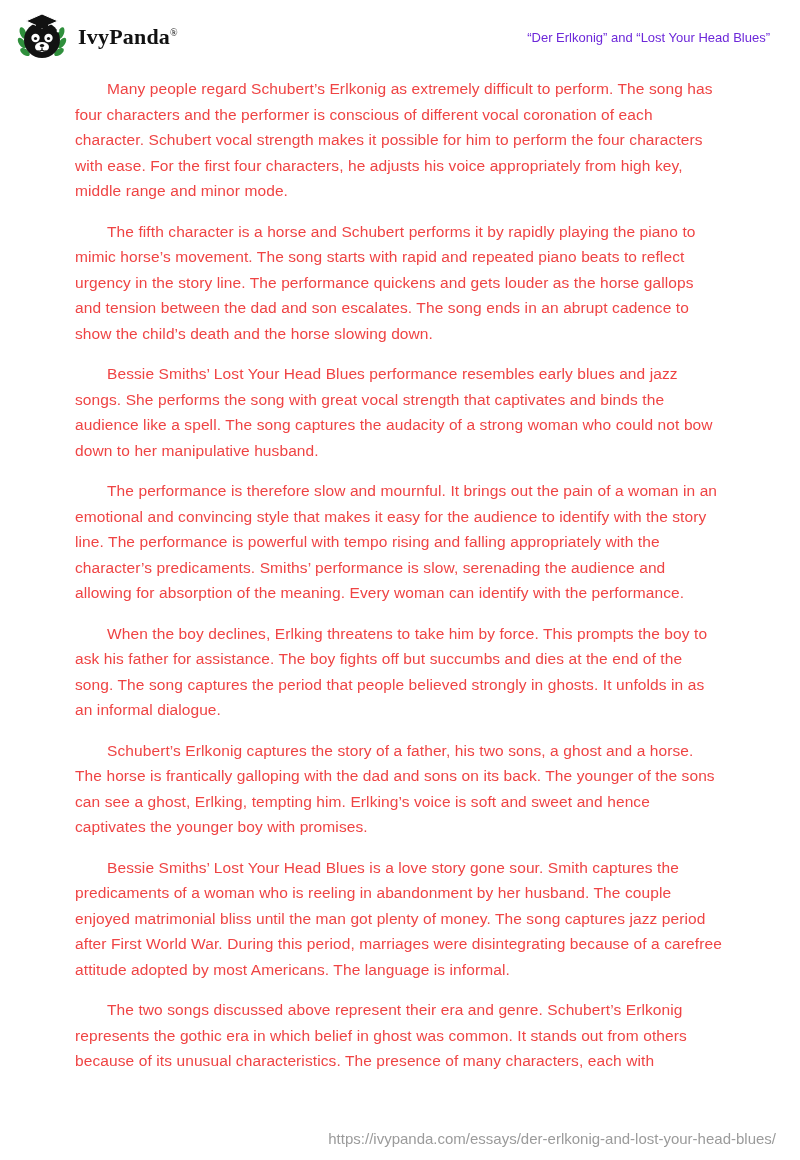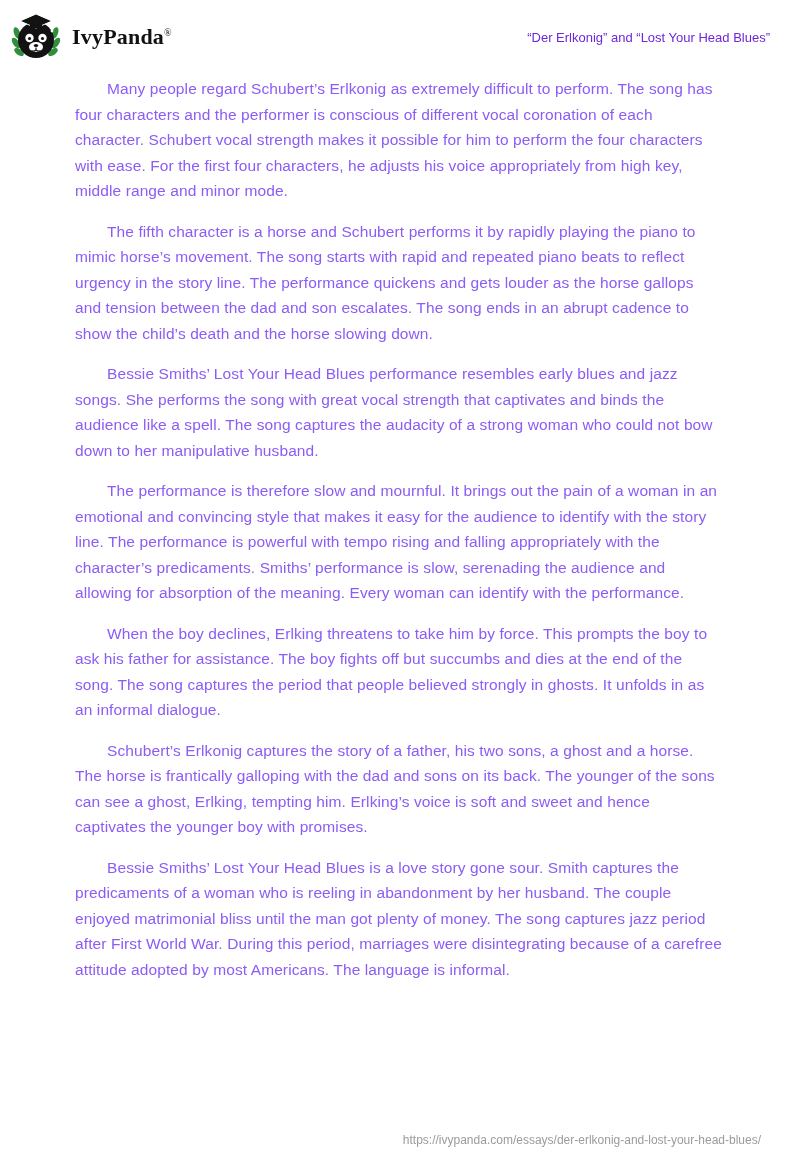--- a/index.html
+++ b/index.html
@@ -8,21 +8,21 @@
     height: 1160px;
     background: #ffffff;
     font-family: "Liberation Sans", sans-serif;
     color: #1f1f1f;
     position: relative;
     overflow: hidden;
   }
   .header {
     display: flex;
     align-items: center;
-    padding: 10px 30px 0 10px;
+    padding: 10px 30px 0 16px;
     height: 54px;
   }
   .logo-wrap {
     width: 52px;
     height: 52px;
     flex: 0 0 auto;
     cursor: pointer;
   }
   .brand {
     font-family: "Liberation Serif", serif;
@@ -45,30 +45,30 @@
     font-family: "Liberation Sans", sans-serif;
   }
   .content {
     padding: 12px 78px 0 75px;
   }
   .content p {
     font-size: 15.5px;
     line-height: 25.5px;
     margin: 0 0 15px 0;
     text-indent: 32px;
-    color: #8b5cf6;
+    color: #ef4444;
     letter-spacing: 0.1px;
     text-align: left;
   }
   .footer {
     position: absolute;
     bottom: 13px;
-    right: 39px;
+    right: 24px;
     color: #9b9b9b;
-    font-size: 12px;
+    font-size: 15px;
     text-decoration: none;
   }
 </style>
 </head>
 <body>
 
 <div class="header">
   <div class="logo-wrap">
     <svg width="52" height="52" viewBox="0 0 52 52">
 
@@ -100,15 +100,16 @@
 </div>
 
 <div class="content">
   <p>Many people regard Schubert’s Erlkonig as extremely difficult to perform. The song has four characters and the performer is conscious of different vocal coronation of each character. Schubert vocal strength makes it possible for him to perform the four characters with ease. For the first four characters, he adjusts his voice appropriately from high key, middle range and minor mode.</p>
   <p>The fifth character is a horse and Schubert performs it by rapidly playing the piano to mimic horse’s movement. The song starts with rapid and repeated piano beats to reflect urgency in the story line. The performance quickens and gets louder as the horse gallops and tension between the dad and son escalates. The song ends in an abrupt cadence to show the child’s death and the horse slowing down.</p>
   <p>Bessie Smiths’ Lost Your Head Blues performance resembles early blues and jazz songs. She performs the song with great vocal strength that captivates and binds the audience like a spell. The song captures the audacity of a strong woman who could not bow down to her manipulative husband.</p>
   <p>The performance is therefore slow and mournful. It brings out the pain of a woman in an emotional and convincing style that makes it easy for the audience to identify with the story line. The performance is powerful with tempo rising and falling appropriately with the character’s predicaments. Smiths’ performance is slow, serenading the audience and allowing for absorption of the meaning. Every woman can identify with the performance.</p>
   <p>When the boy declines, Erlking threatens to take him by force. This prompts the boy to ask his father for assistance. The boy fights off but succumbs and dies at the end of the song. The song captures the period that people believed strongly in ghosts. It unfolds in as an informal dialogue.</p>
   <p>Schubert’s Erlkonig captures the story of a father, his two sons, a ghost and a horse. The horse is frantically galloping with the dad and sons on its back. The younger of the sons can see a ghost, Erlking, tempting him. Erlking’s voice is soft and sweet and hence captivates the younger boy with promises.</p>
   <p>Bessie Smiths’ Lost Your Head Blues is a love story gone sour. Smith captures the predicaments of a woman who is reeling in abandonment by her husband. The couple enjoyed matrimonial bliss until the man got plenty of money. The song captures jazz period after First World War. During this period, marriages were disintegrating because of a carefree attitude adopted by most Americans. The language is informal.</p>
+  <p>The two songs discussed above represent their era and genre. Schubert’s Erlkonig represents the gothic era in which belief in ghost was common. It stands out from others because of its unusual characteristics. The presence of many characters, each with</p>
 </div>
 
 <a class="footer">https://ivypanda.com/essays/der-erlkonig-and-lost-your-head-blues/</a>
 
 </body></html>

